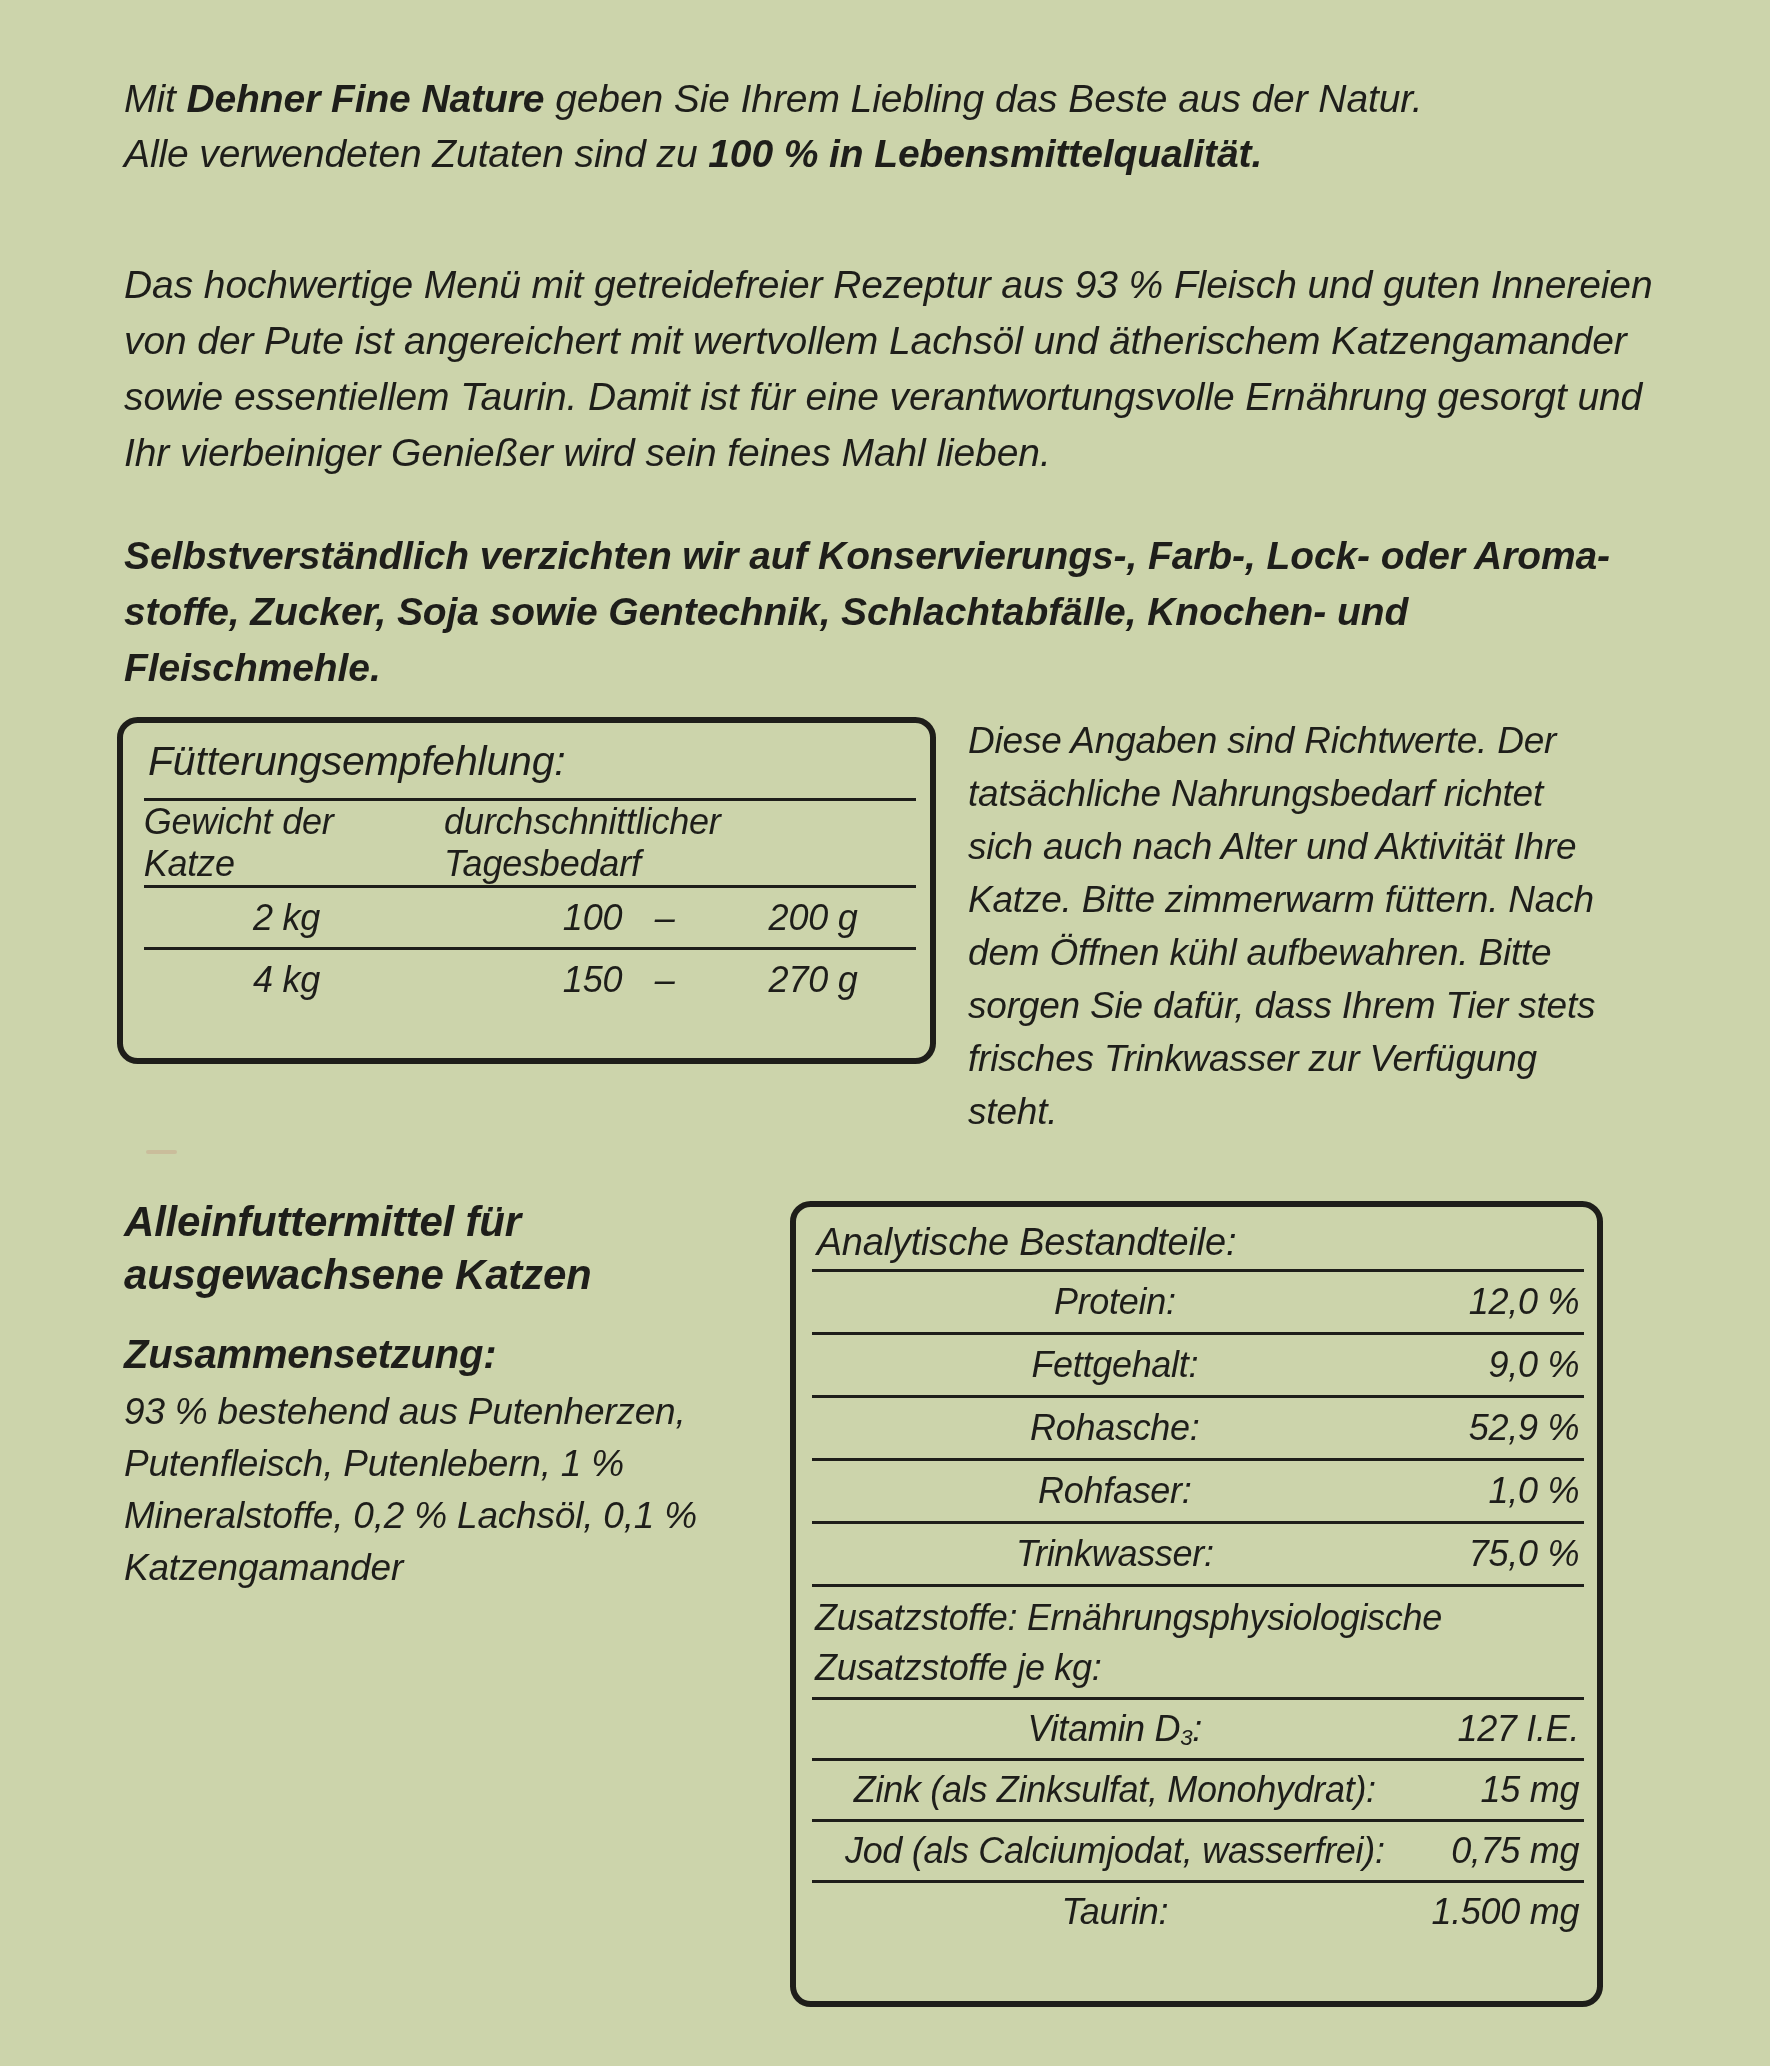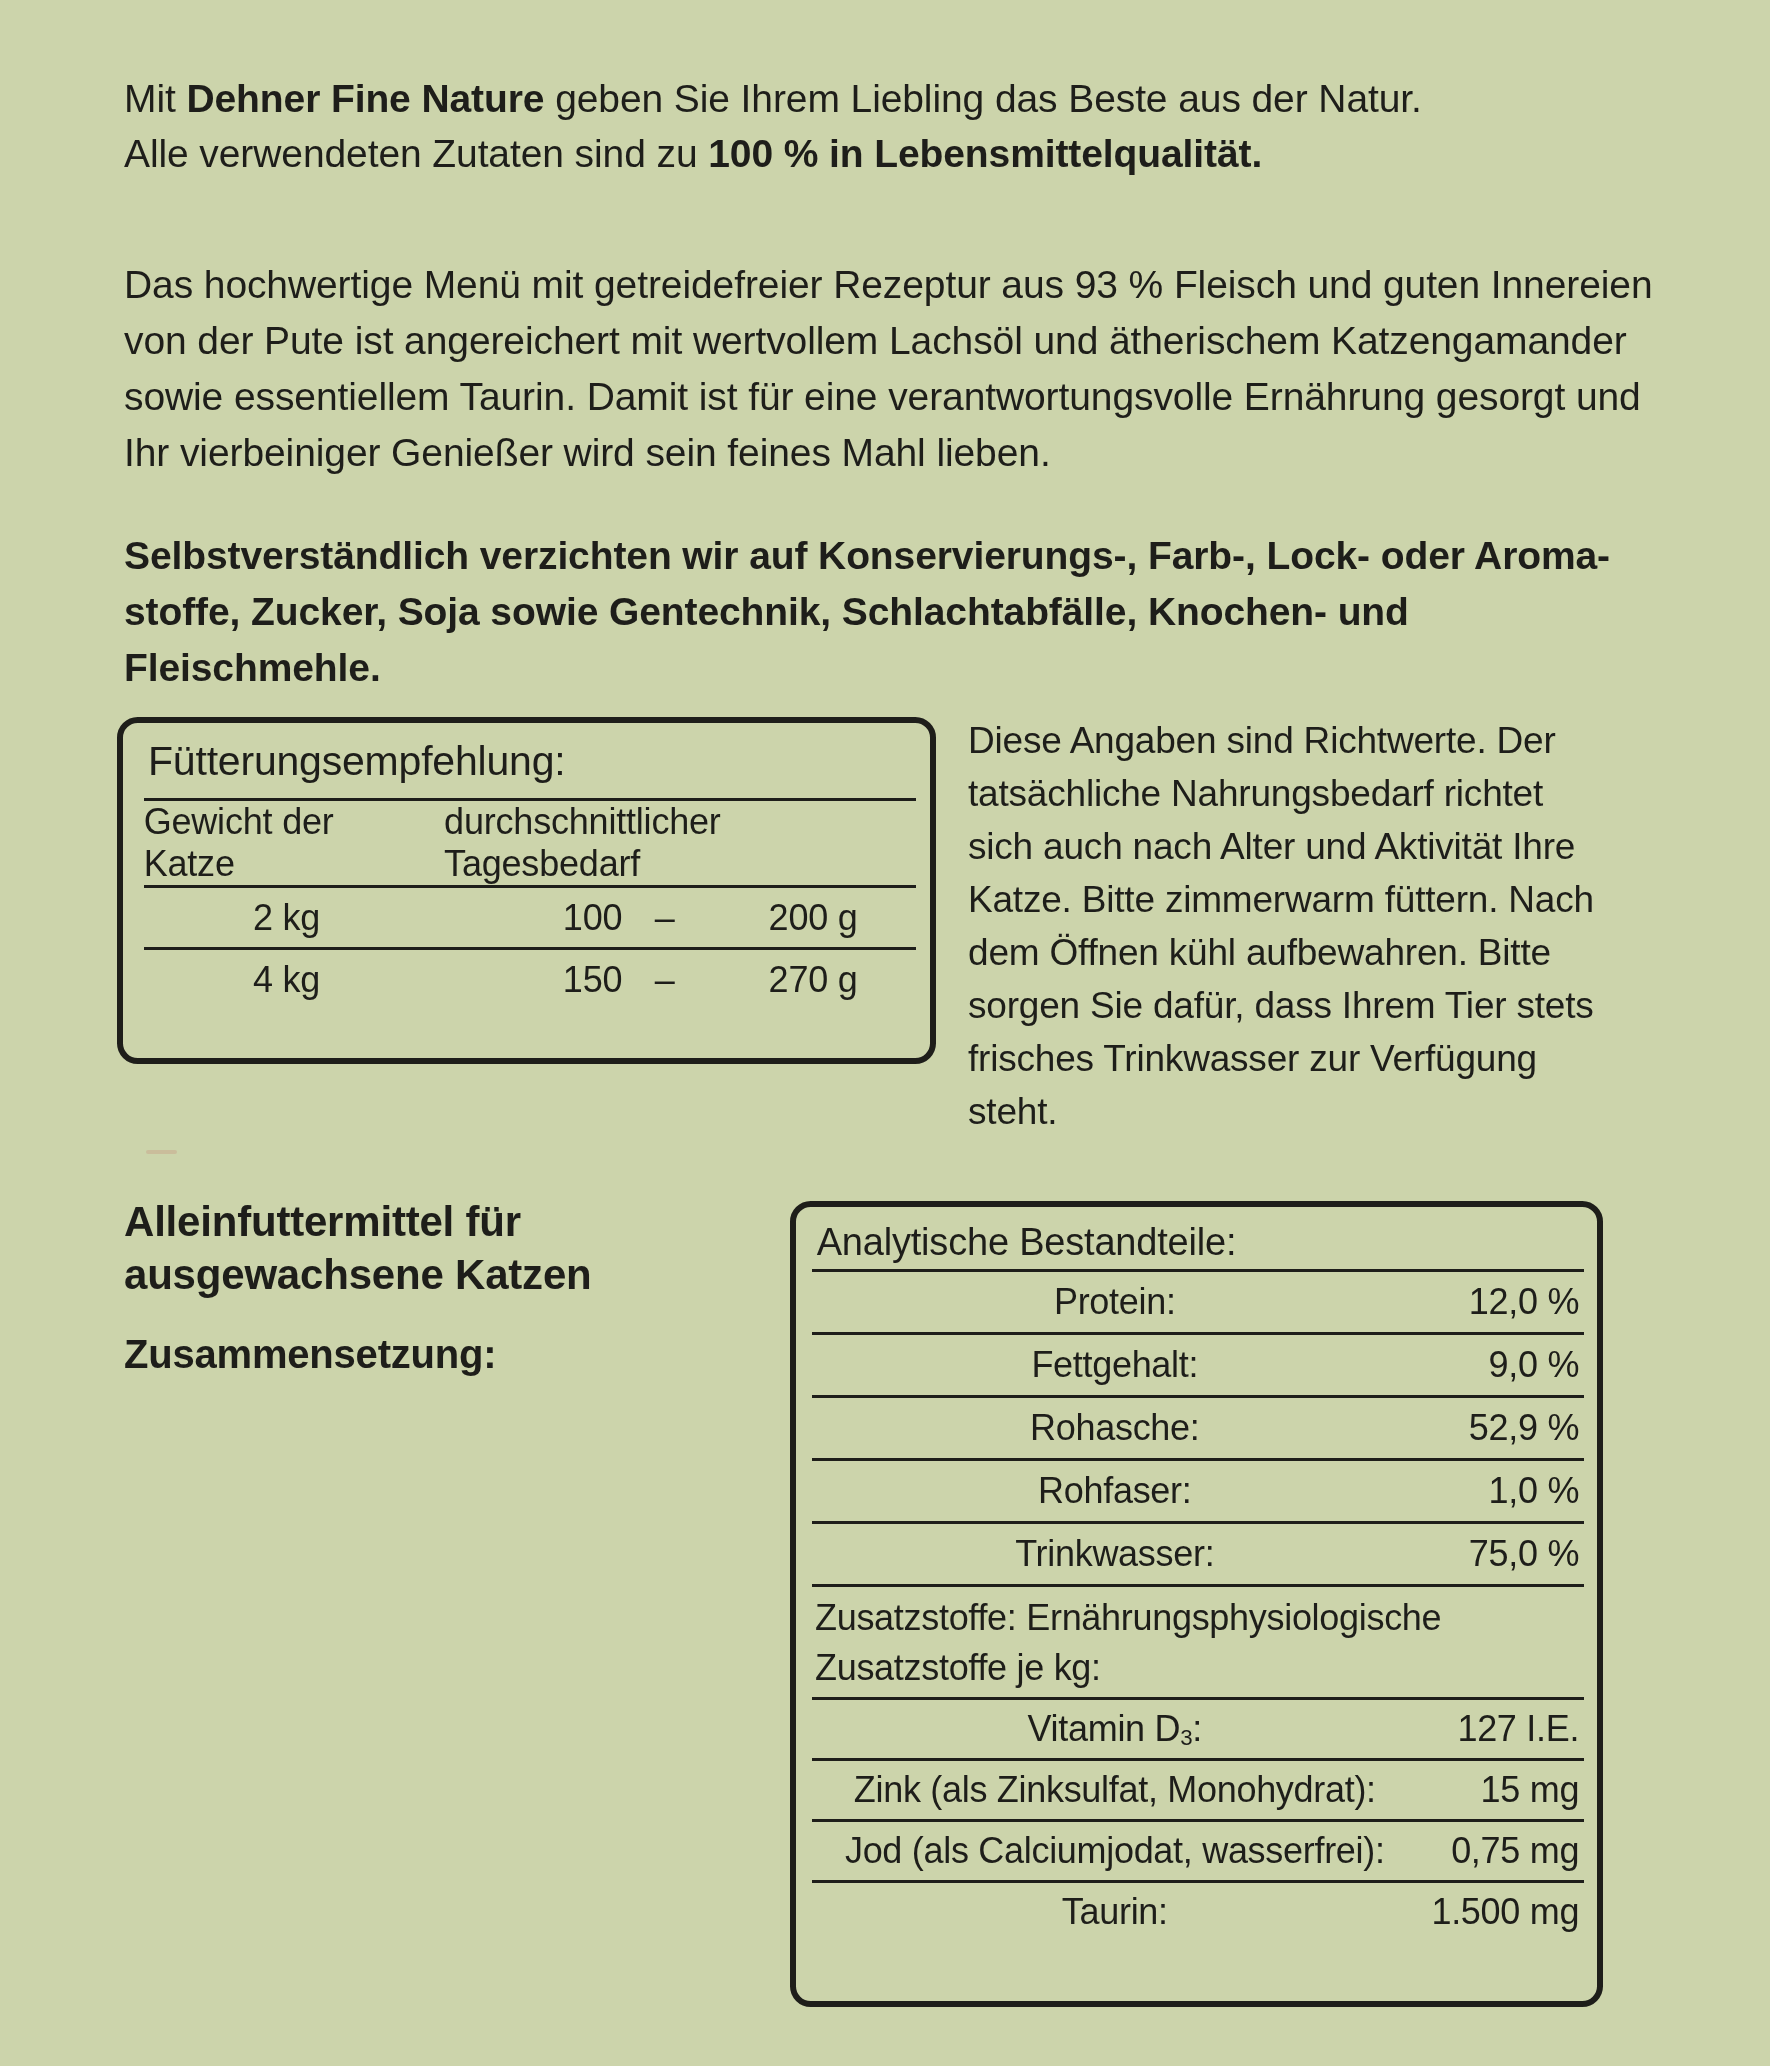--- a/index.html
+++ b/index.html
@@ -14,20 +14,21 @@
     font-family: "Liberation Sans", "DejaVu Sans", sans-serif;
     color: #1e1e1a;
     overflow: hidden;
     position: relative;
   }
 
   .page {
     position: absolute;
     inset: 0;
     padding: 6px;
+    font-style: italic;
   }
 
   
   .intro {
     position: absolute;
     left: 124px;
     top: 71px;
     width: 1535px;
     font-size: 39px;
     line-height: 55px;
@@ -245,20 +246,21 @@
   </div>
 
   <div id="note">Diese Angaben sind Richtwerte. Der tatsächliche Nahrungsbedarf richtet sich auch nach Alter und Aktivität Ihre Katze. Bitte zimmerwarm füttern. Nach dem Öffnen kühl aufbewahren. Bitte sorgen Sie dafür, dass Ihrem Tier stets frisches Trinkwasser zur Verfügung steht.</div>
 
   <div id="faint-mark"></div>
 
   <div id="complete-food">Alleinfuttermittel für ausgewachsene Katzen</div>
 
   <div id="composition-head">Zusammensetzung:</div>
 
+  <div id="composition-body">93 % bestehend aus Putenherzen, Putenfleisch, Putenlebern, 1 % Mineralstoffe, 0,2 % Lachsöl, 0,1 % Katzengamander</div>
 
   <div class="box" id="analytical-box">
     <div id="analytical-title">Analytische Bestandteile:</div>
 
     <table class="an-table">
       <tbody>
 
         <tr>
           <td class="k">Protein:</td>
           <td class="v">12,0 %</td>

